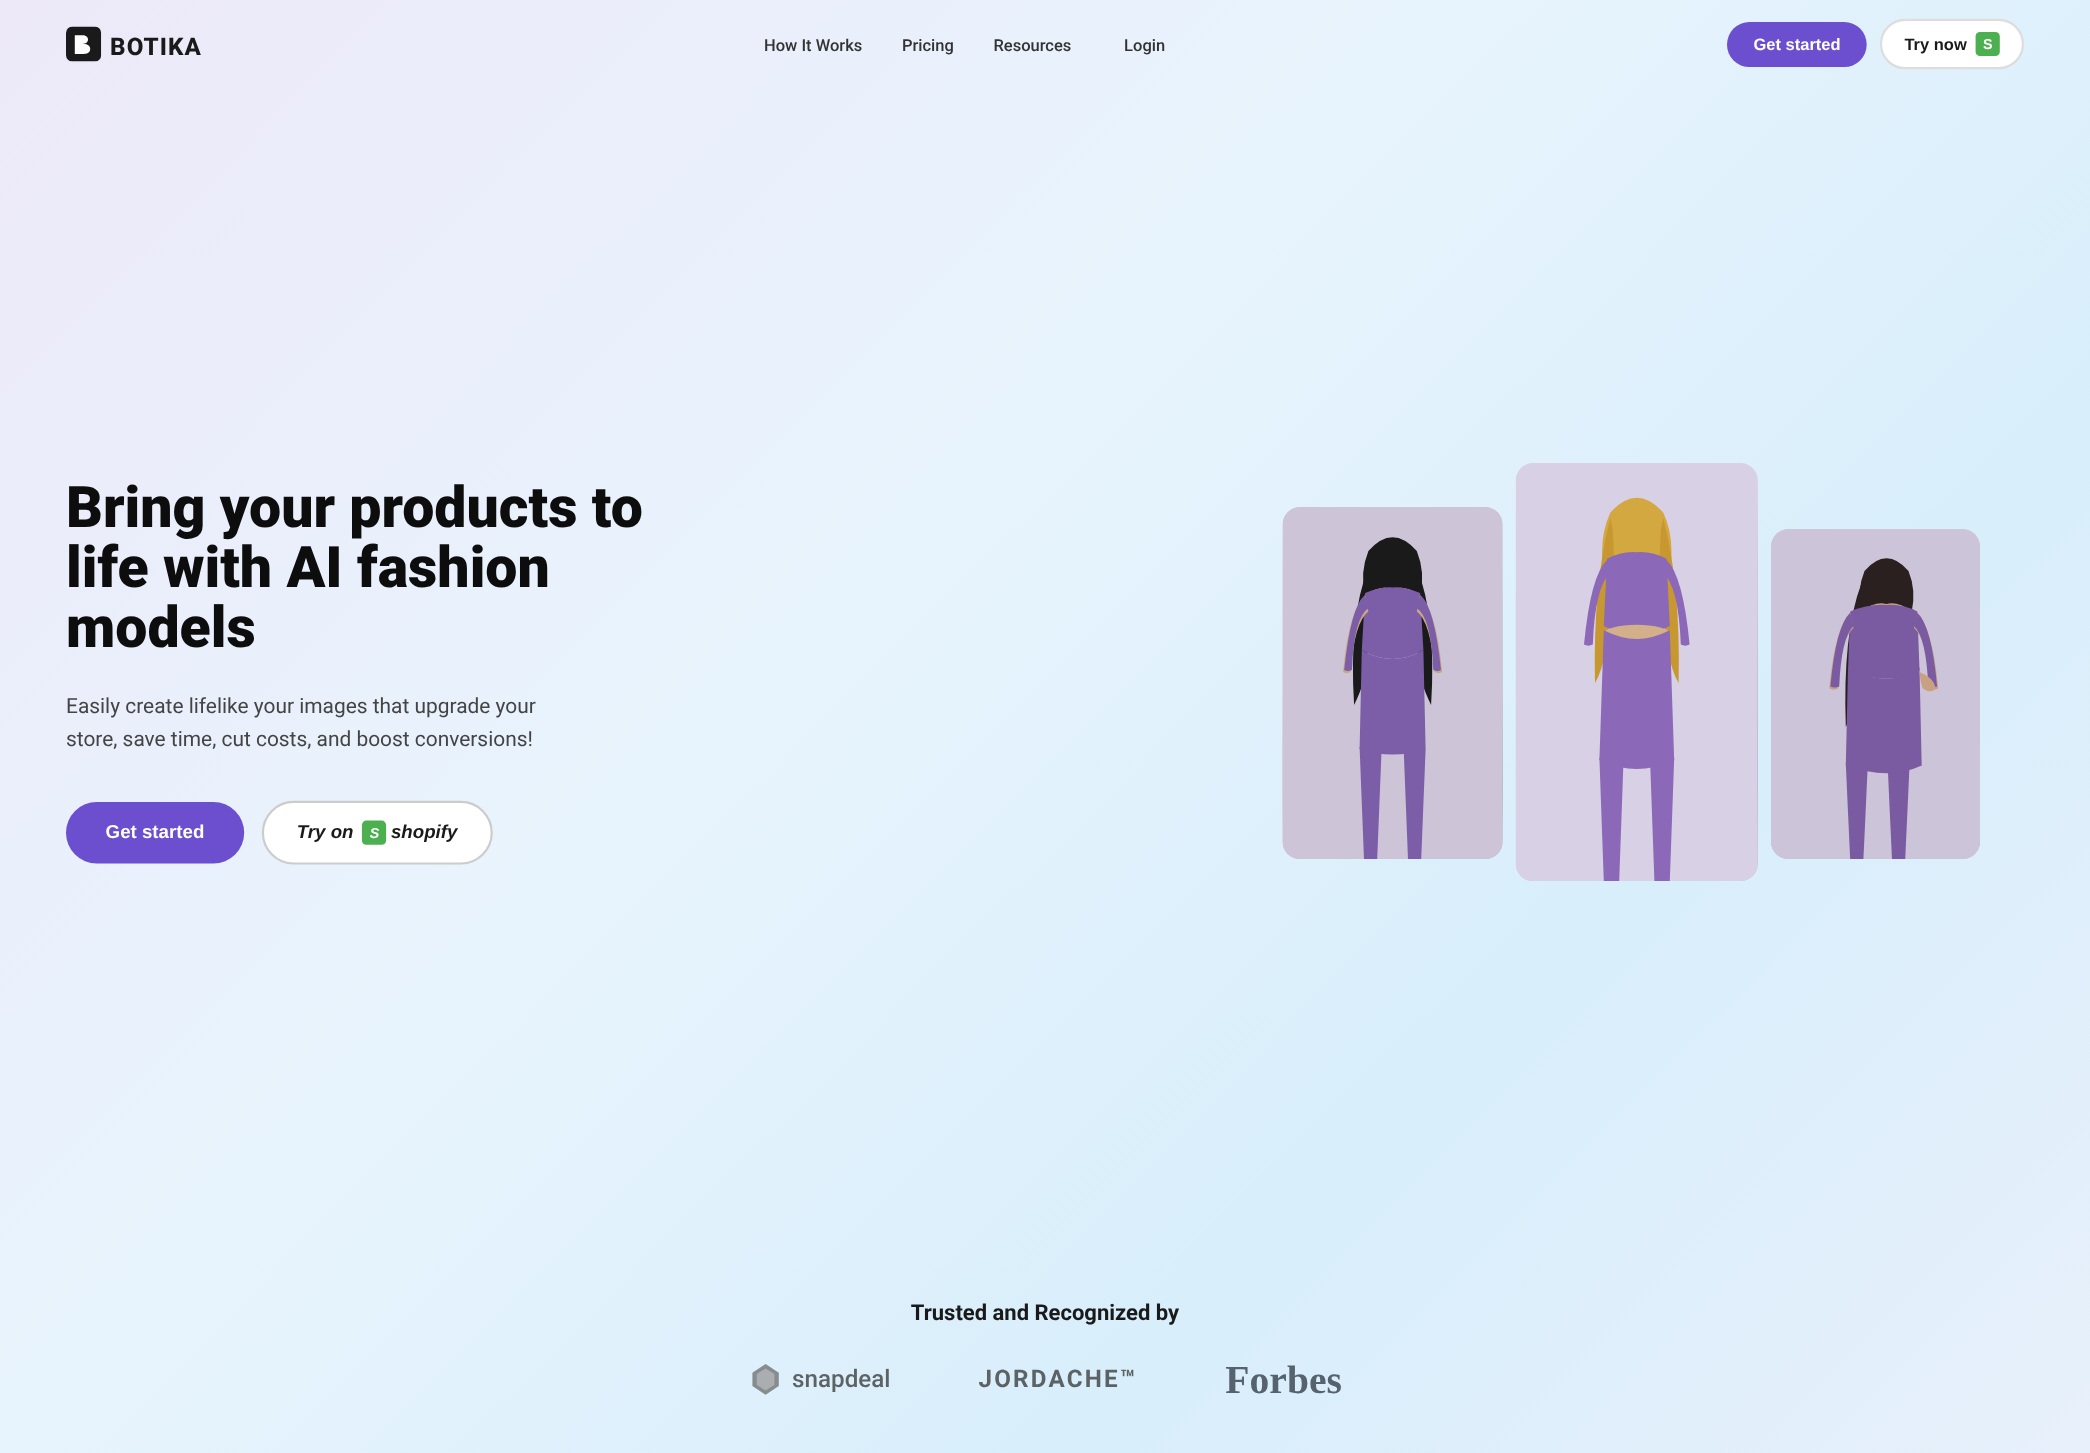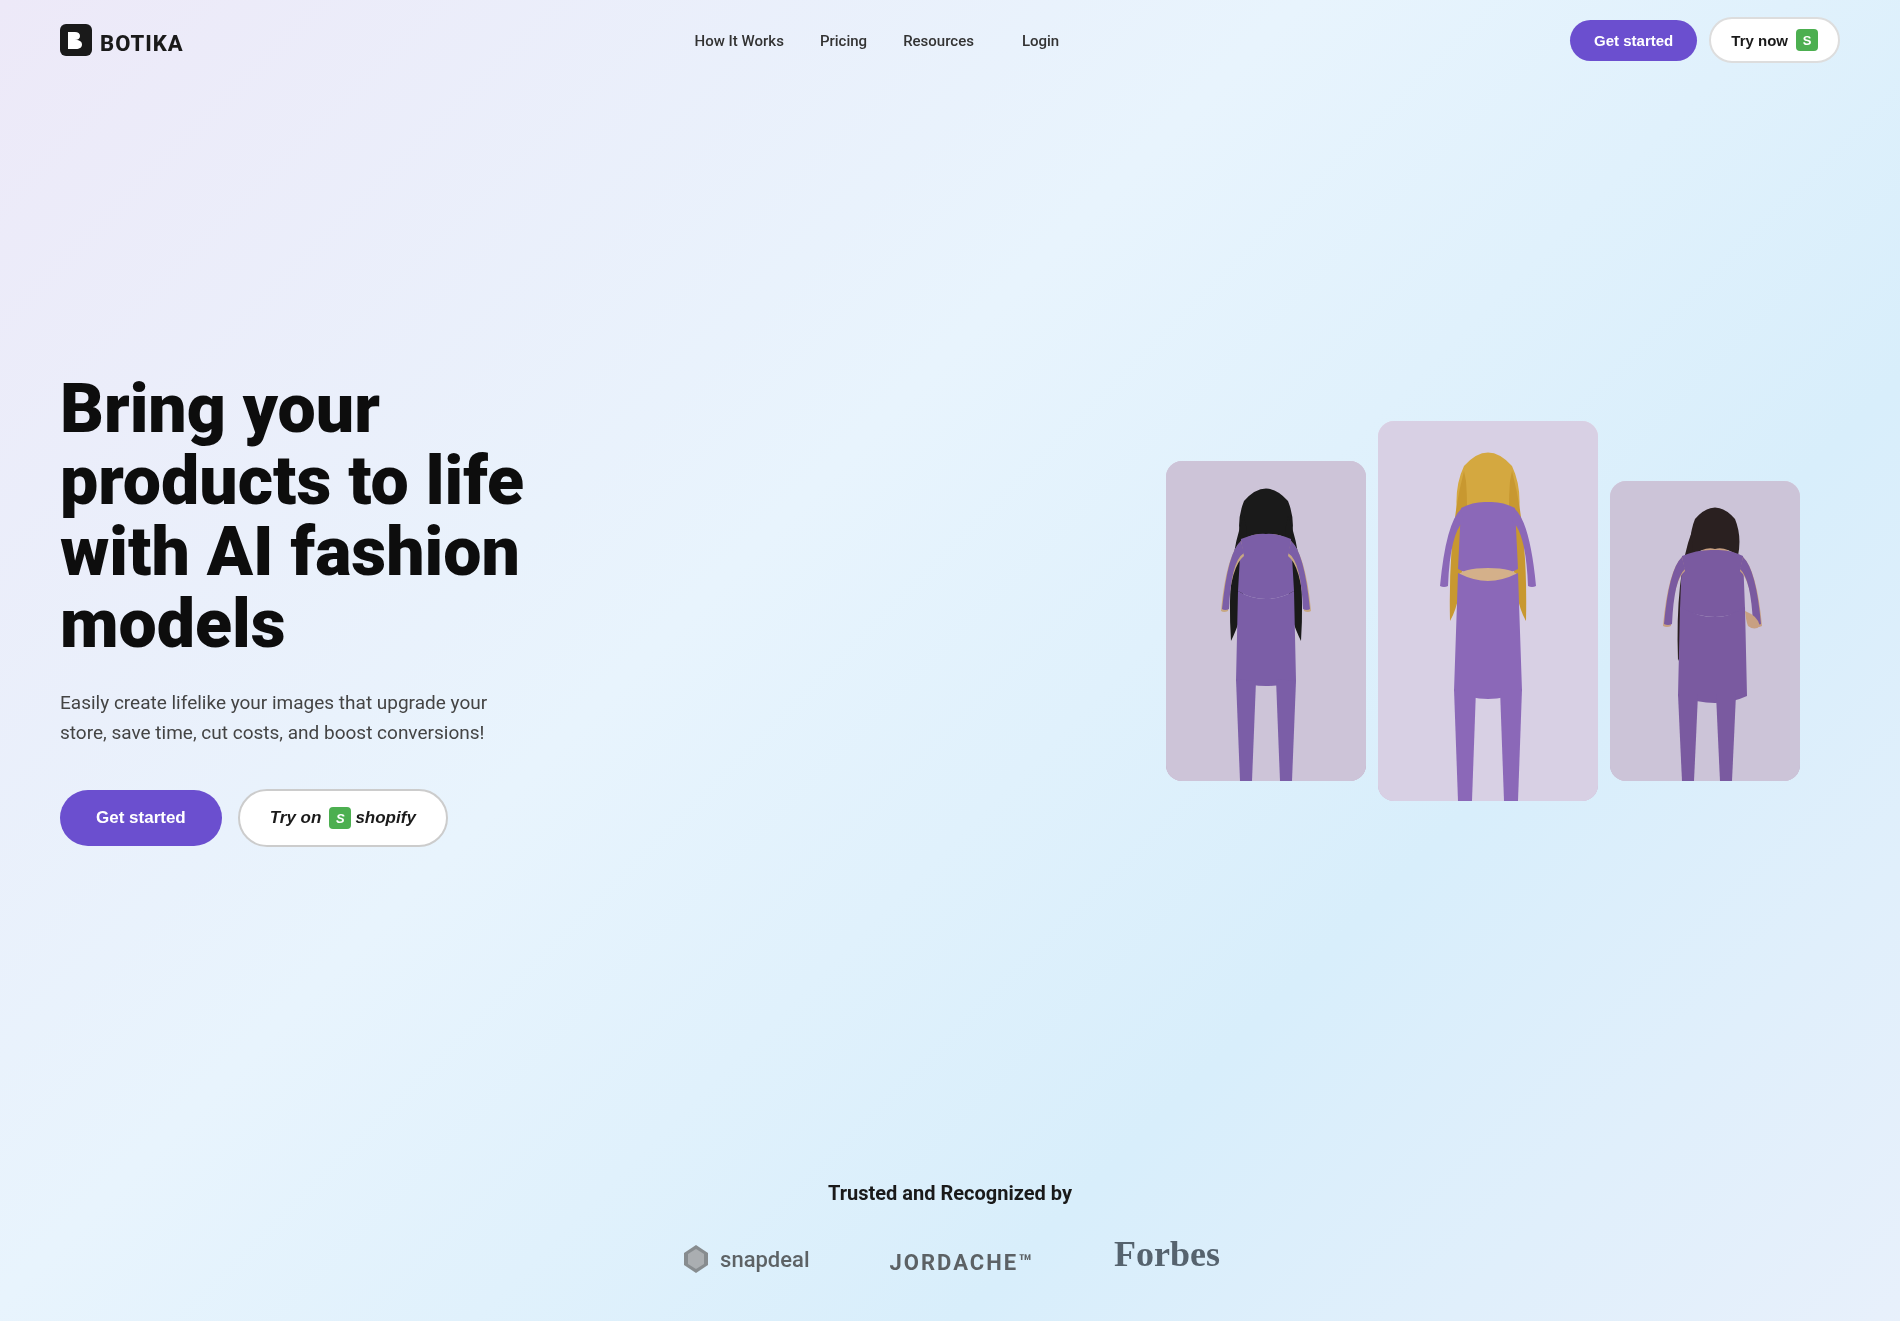--- a/index.html
+++ b/index.html
@@ -103,21 +103,21 @@
       margin: 0 auto;
       min-height: calc(100vh - 80px - 200px);
     }
 
     .hero-content {
       max-width: 540px;
       flex-shrink: 0;
     }
 
     .hero-title {
-      font-size: 68px;
+      font-size: 52px;
       font-weight: 900;
       color: #0d0d0d;
       line-height: 1.05;
       margin-bottom: 28px;
     }
 
     .hero-subtitle {
       font-size: 19px;
       color: #444;
       line-height: 1.6;
@@ -220,21 +220,21 @@
 
     .trusted-title {
       font-size: 20px;
       font-weight: 700;
       color: #1a1a1a;
       margin-bottom: 28px;
     }
 
     .brands-row {
       display: flex;
-      align-items: flex-end;
+      align-items: center;
       justify-content: center;
       gap: 80px;
     }
 
     .brand-item {
       display: flex;
       align-items: center;
       gap: 10px;
       opacity: 0.75;
     }

